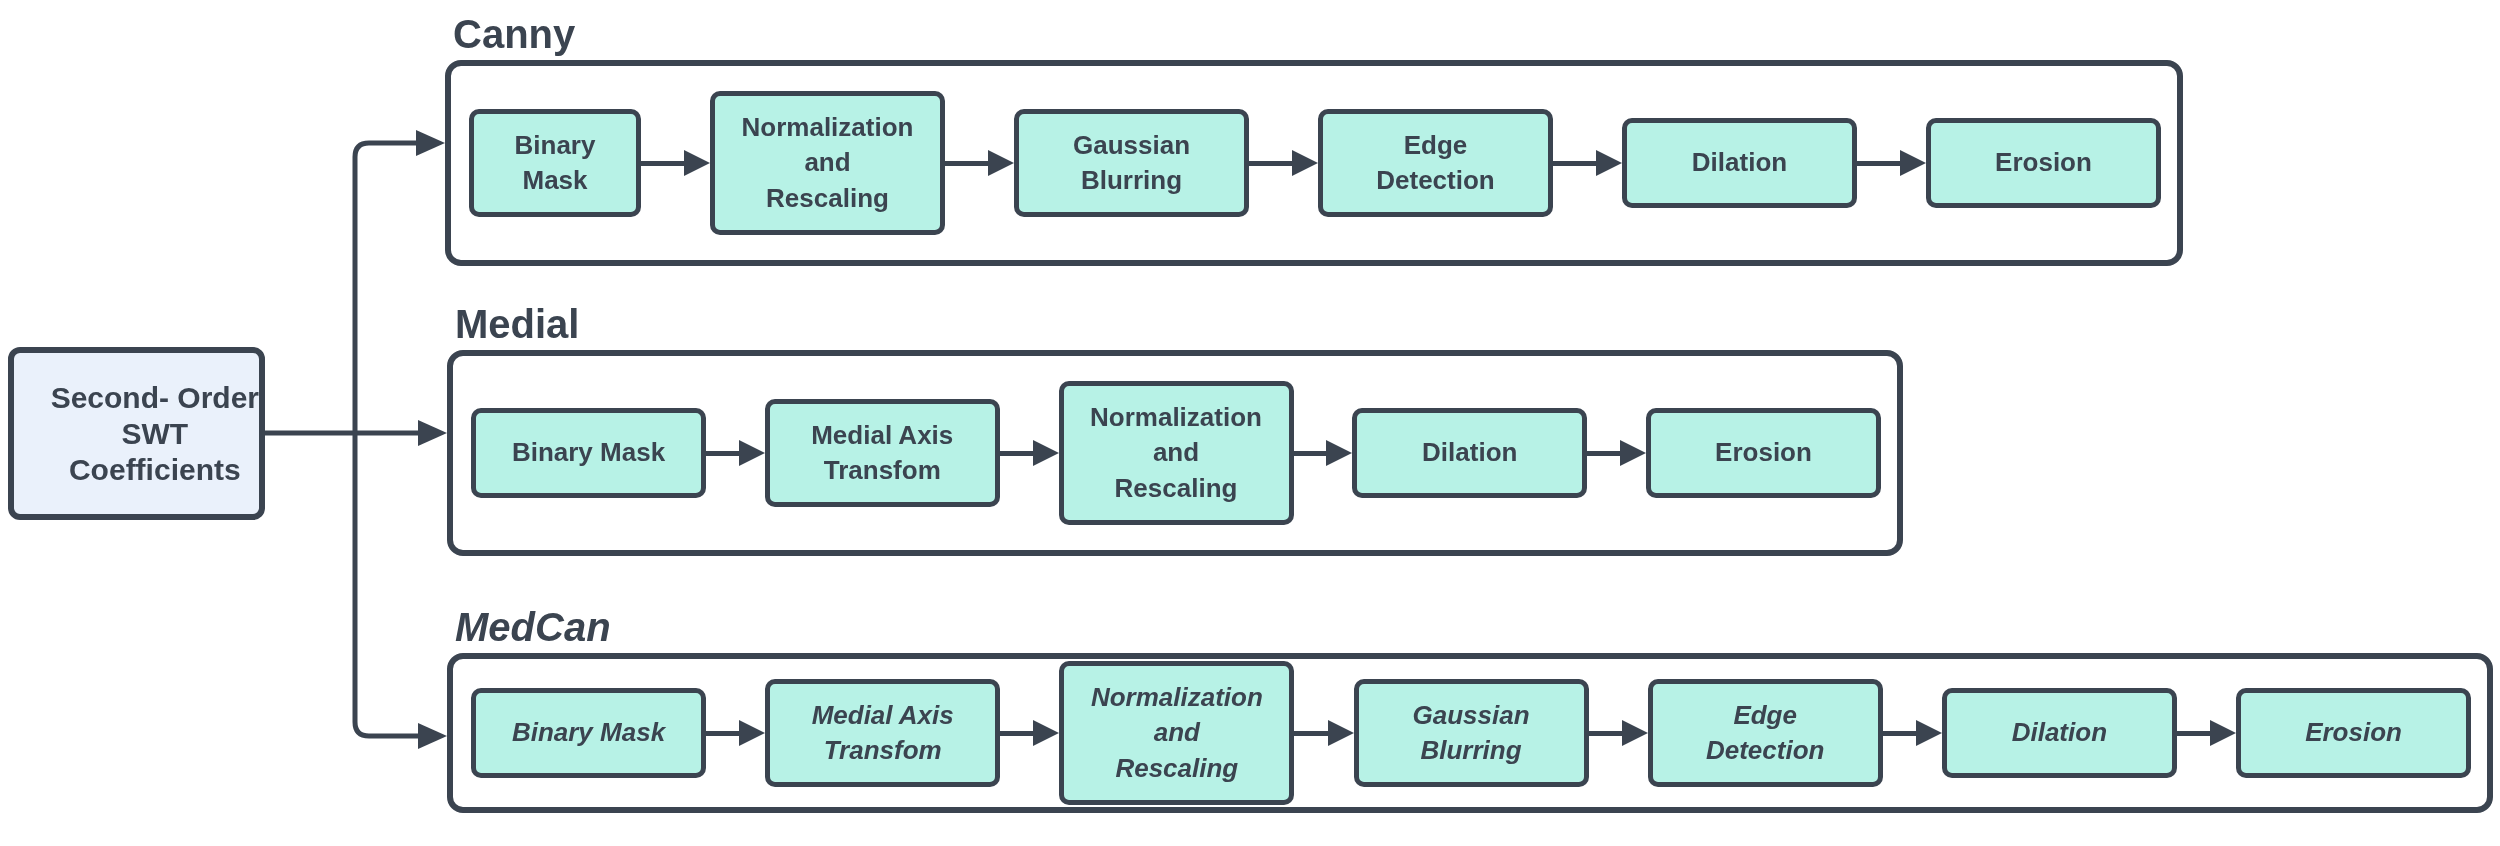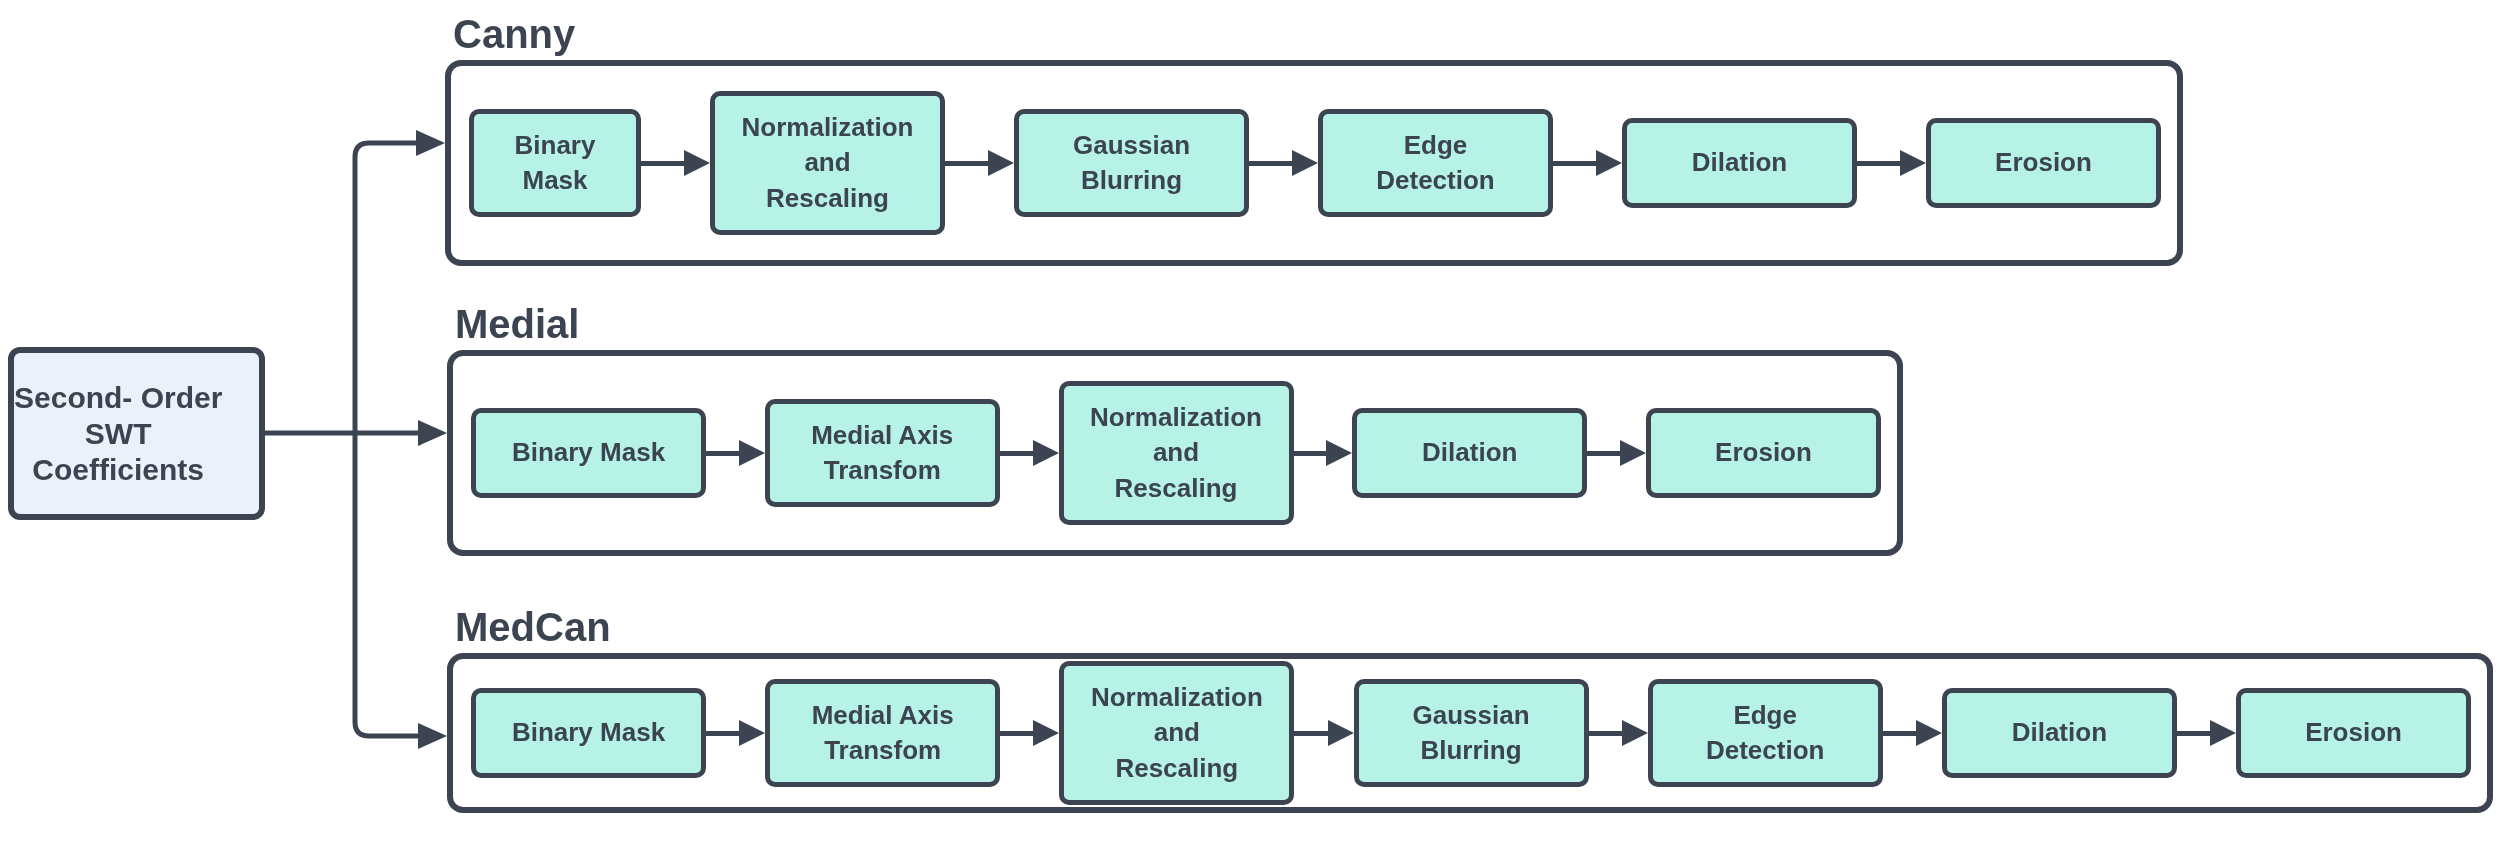--- a/index.html
+++ b/index.html
@@ -24,21 +24,21 @@
   svg.connectors path{
     fill:none;stroke:var(--stroke);stroke-width:5;stroke-linejoin:round;stroke-linecap:butt;
   }
   svg.connectors polygon{fill:var(--stroke);}
   .source-box{
     position:absolute;left:8px;top:347px;width:257px;height:173px;
     box-sizing:border-box;
     background:var(--source-fill);
     border:6px solid var(--stroke);
     border-radius:12px;
-    display:flex;align-items:center;justify-content:flex-start;
+    display:flex;align-items:center;justify-content:flex-end;
     text-align:center;
     font-weight:bold;font-size:30px;line-height:1.2;color:var(--text);
     white-space:pre-line;
   }
   .pipeline{position:absolute;margin-top:20px;}
   .pipeline-title{
     position:absolute;left:8px;top:-46px;margin:0;
     font-size:40px;line-height:1;font-weight:bold;color:var(--text);
     white-space:nowrap;
   }
@@ -160,21 +160,21 @@
           </div>
           <div class="step"><span>Dilation</span></div>
           <div class="flow-arrow">
             <div class="shaft"></div>
             <div class="head"></div>
           </div>
           <div class="step"><span>Erosion</span></div>
         </div>
   </section>
 
-  <section class="pipeline pipeline-2" style="left: 447px; top: 633px; width: 2046px; height: 160px;">
+  <section class="pipeline pipeline-2" style="left: 447px; top: 633px; width: 2046px; height: 160px; font-style: italic;">
     <h2 class="pipeline-title">MedCan</h2>
     <div class="pipeline-box">
           <div class="step"><span>Binary Mask</span></div>
           <div class="flow-arrow">
             <div class="shaft"></div>
             <div class="head"></div>
           </div>
           <div class="step"><span>Medial Axis
 Transfom</span></div>
           <div class="flow-arrow">

